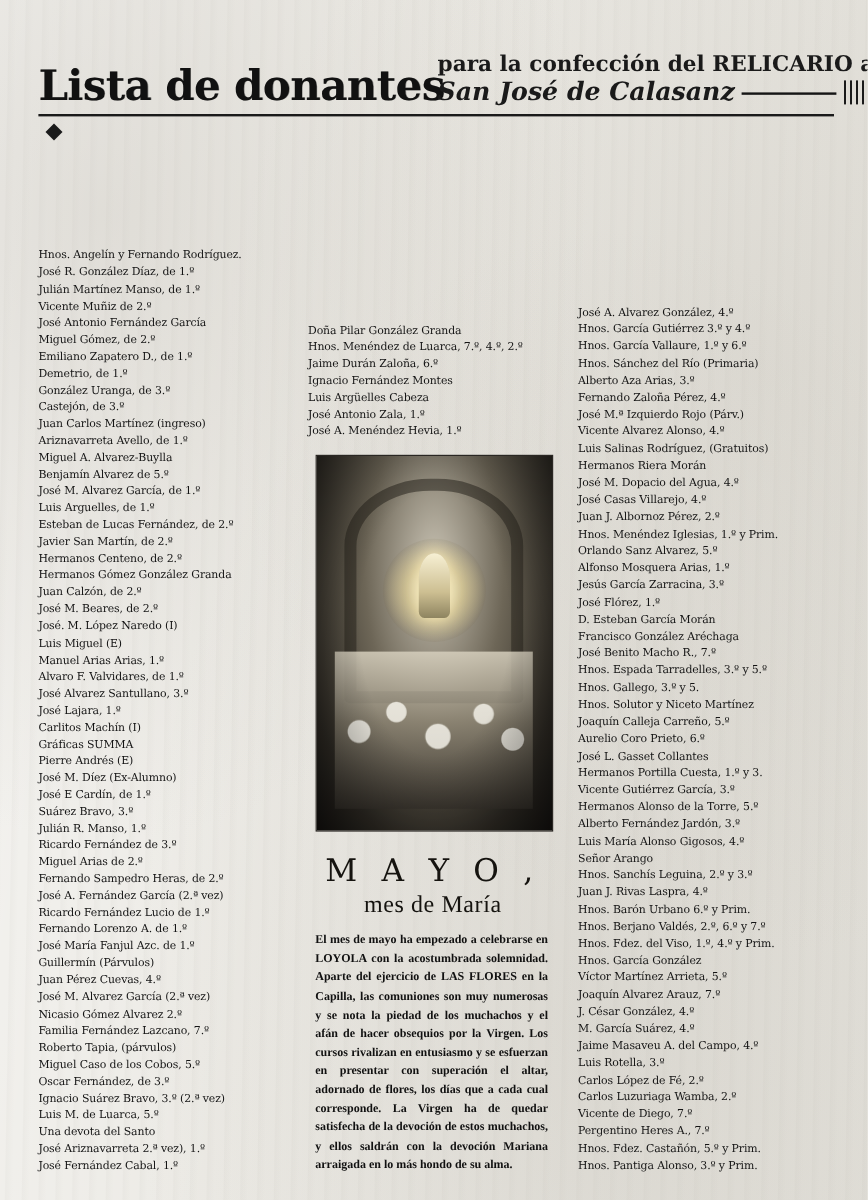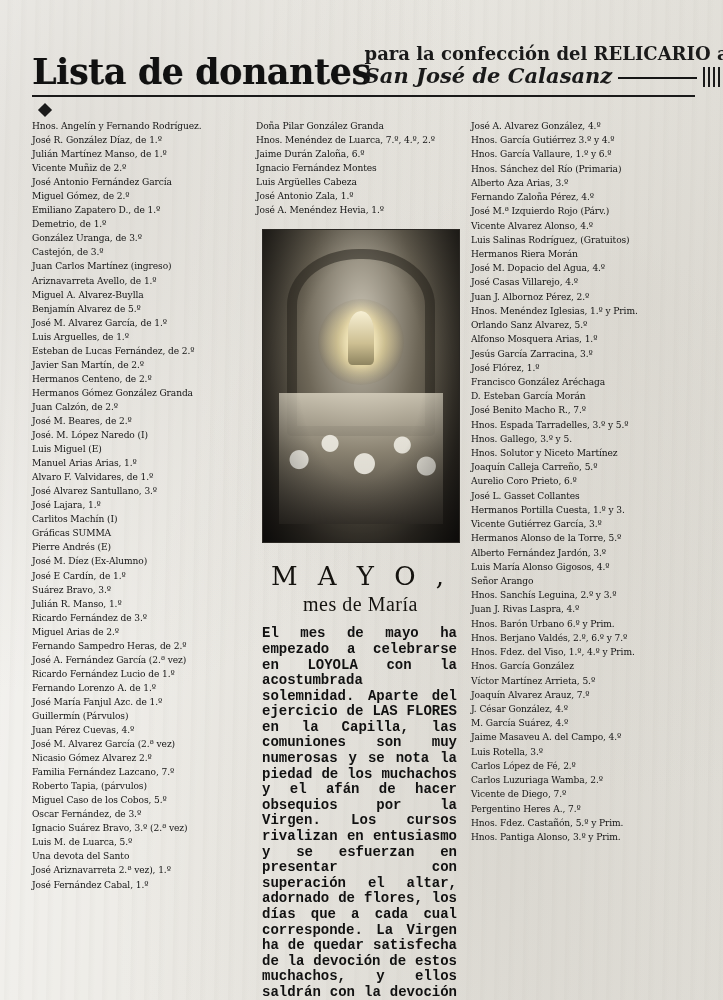--- a/index.html
+++ b/index.html
@@ -106,23 +106,24 @@
     width: 10px;
     height: 10px;
     background: #1a1a1a;
     transform: rotate(45deg);
     margin: 8px 0 4px 8px;
   }
 
   
   .columns {
     display: flex;
-    gap: 0;
+    gap: 11px;
     margin-top: 4px;
     height: 860px;
+    align-items: flex-end;
   }
   .col {
     box-sizing: border-box;
   }
   .col-1 { width: 224px; padding-right: 8px; }
   .col-2 { width: 215px; padding-right: 10px; }
   .col-3 { width: 224px; }
 
   .donor-list {
     list-style: none;
@@ -217,23 +218,23 @@
   }
   .mayo-sub {
     text-align: center;
     font-family: Liberation Serif, serif;
     font-size: 20px;
     letter-spacing: 0.5px;
     margin: 0 0 10px 4px;
     color: #15130f;
   }
   .mayo-body {
-    font-family: Liberation Mono, monospace;
+    font-family: Liberation Serif, serif;
     font-weight: bold;
-    font-size: 14px;
+    font-size: 10px;
     line-height: 15.6px;
     text-align: justify;
     margin: 4px 4px 0 6px;
     color: #111;
     hyphens: auto;
   }
 </style>
 </head>
 <body>
 
@@ -354,22 +355,22 @@
         <li>Luis Salinas Rodríguez, (Gratuitos)</li>
         <li>Hermanos Riera Morán</li>
         <li>José M. Dopacio del Agua, 4.º</li>
         <li>José Casas Villarejo, 4.º</li>
         <li>Juan J. Albornoz Pérez, 2.º</li>
         <li>Hnos. Menéndez Iglesias, 1.º y Prim.</li>
         <li>Orlando Sanz Alvarez, 5.º</li>
         <li>Alfonso Mosquera Arias, 1.º</li>
         <li>Jesús García Zarracina, 3.º</li>
         <li>José Flórez, 1.º</li>
+        <li>D. Esteban García Morán</li>
         <li>Francisco González Aréchaga</li>
-        <li>D. Esteban García Morán</li>
         <li>José Benito Macho R., 7.º</li>
         <li>Hnos. Espada Tarradelles, 3.º y 5.º</li>
         <li>Hnos. Gallego, 3.º y 5.</li>
         <li>Hnos. Solutor y Niceto Martínez</li>
         <li>Joaquín Calleja Carreño, 5.º</li>
         <li>Aurelio Coro Prieto, 6.º</li>
         <li>José L. Gasset Collantes</li>
         <li>Hermanos Portilla Cuesta, 1.º y 3.</li>
         <li>Vicente Gutiérrez García, 3.º</li>
         <li>Hermanos Alonso de la Torre, 5.º</li>

